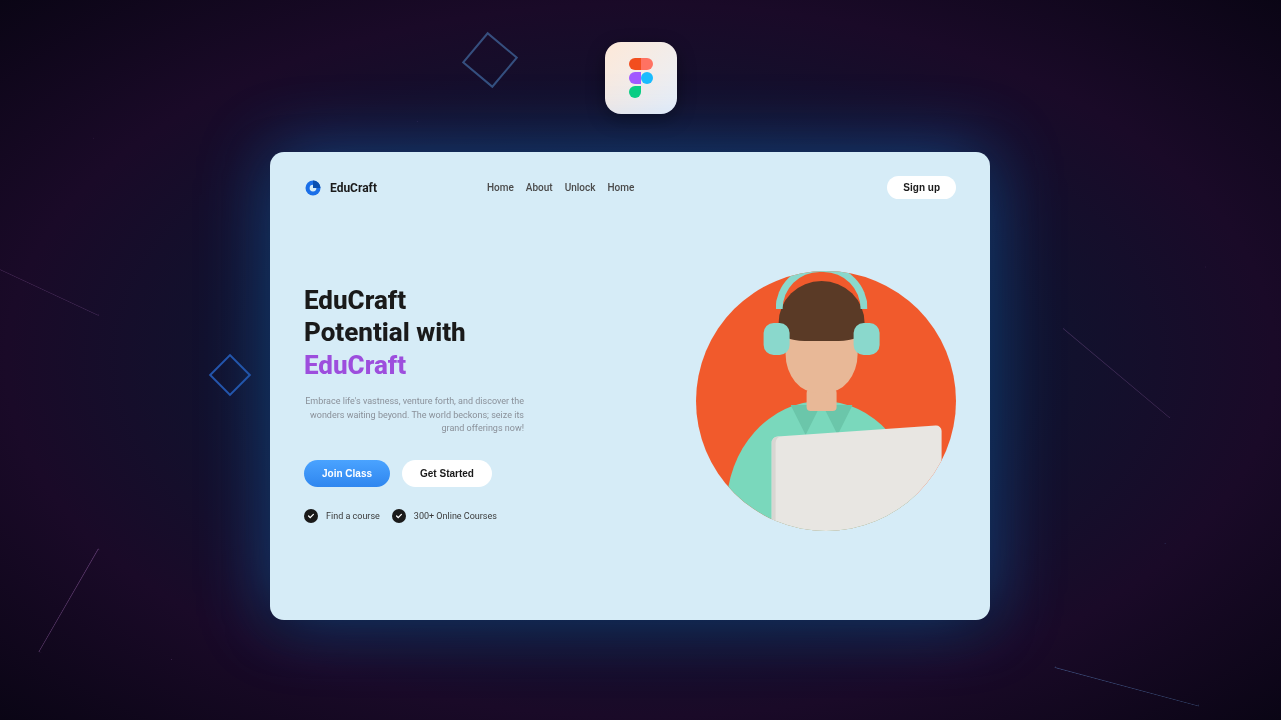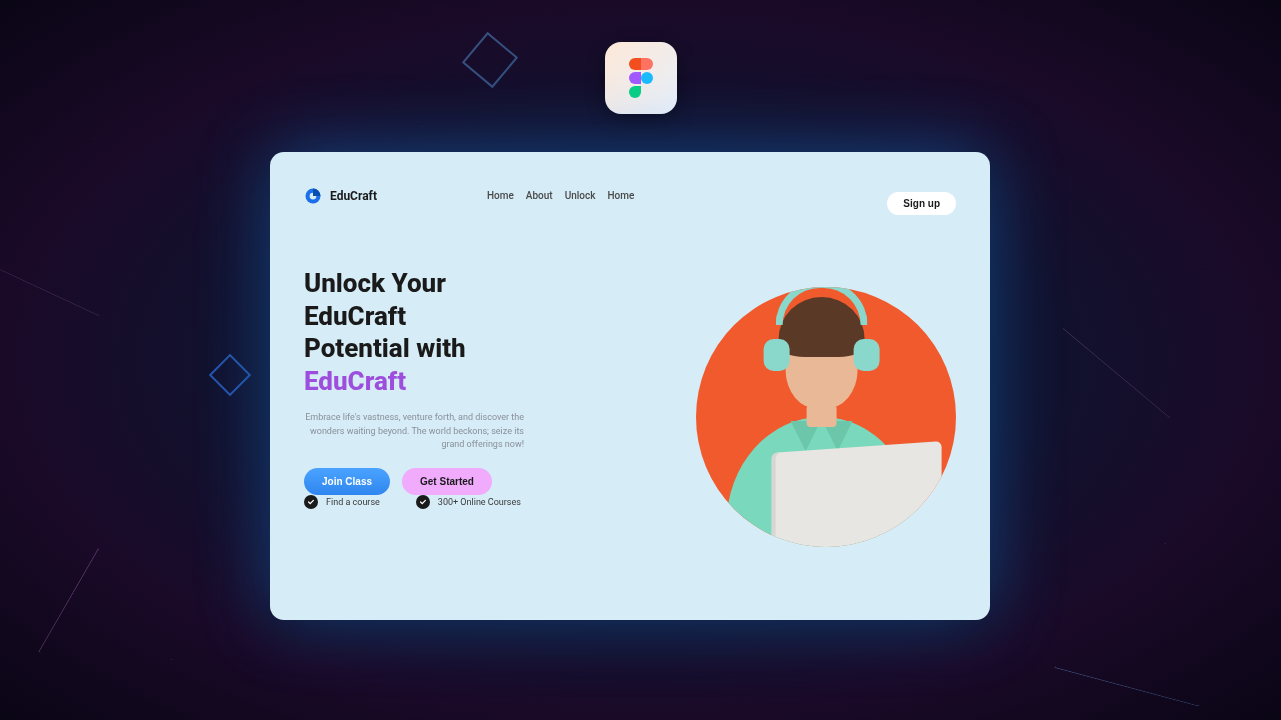--- a/index.html
+++ b/index.html
@@ -38,35 +38,35 @@
 }
 .nav { display: flex; align-items: center; }
 .brand { display: flex; align-items: center; gap: 8px; }
 .brand-icon { width: 18px; height: 18px; }
 .brand-name { font-weight: 700; font-size: 12px; color: #1a1a1a; }
 .nav-links { display: flex; gap: 12px; margin-left: 110px; }
 .nav-links span { font-size: 10px; color: #4a4a4a; font-weight: 500; cursor: pointer; }
 .signup {
   margin-left: auto; background: #fff; border-radius: 18px;
   padding: 6px 16px; font-size: 10px; font-weight: 700; color: #1a1a1a;
-  cursor: pointer; border: none; margin-top: 16px;
+  cursor: pointer; border: none;
 }
 .hero { display: flex; margin-top: 52px; }
 .hero-left { flex: 0 0 300px; }
 .headline { font-size: 26px; font-weight: 800; line-height: 1.25; color: #1a1a1a; }
 .brand-accent { color: #9d4edd; }
 .sub { font-size: 9px; color: #8a9099; line-height: 1.5; margin-top: 14px; max-width: 220px; text-align: right; }
-.cta-row { display: flex; gap: 12px; margin-top: 16px; }
+.cta-row { display: flex; gap: 12px; margin-top: 24px; }
 .btn {
   border: none; border-radius: 18px; padding: 8px 18px;
   font-size: 10px; font-weight: 600; cursor: pointer;
 }
 .btn-primary { background: linear-gradient(180deg, #4aa3ff, #2f86ef); color: #fff; }
-.btn-secondary { background: #f0abfc; color: #1a1a1a; }
-.feat-row { display: flex; gap: 36px; }
+.btn-secondary { background: #ffffff; color: #1a1a1a; }
+.feat-row { display: flex; gap: 12px; margin-top: 22px; }
 .feat { display: flex; align-items: center; gap: 8px; }
 .check {
   width: 14px; height: 14px; border-radius: 50%;
   background: #1a1a1a; display: flex; align-items: center; justify-content: center;
 }
 .check svg { width: 8px; height: 8px; }
 .feat span { font-size: 9px; color: #3a3a3a; }
 .hero-right { flex: 1; position: relative; }
 .circle {
   position: absolute; top: 20px; right: 0;
@@ -156,21 +156,21 @@
       <span>About</span>
       <span>Unlock</span>
       <span>Home</span>
     </div>
     <button class="signup">Sign up</button>
   </div>
 
   <div class="hero">
     <div class="hero-left">
       <h1 class="headline">
-        <span>Unlock Your</span><br>
+        <br>
         <span>EduCraft</span><br>
         <span>Potential with</span><br>
         <span class="brand-accent">EduCraft</span>
       </h1>
       <p class="sub">Embrace life's vastness, venture forth, and discover the wonders waiting beyond. The world beckons; seize its grand offerings now!</p>
       <div class="cta-row">
         <button class="btn btn-primary">Join Class</button>
         <button class="btn btn-secondary">Get Started</button>
       </div>
       <div class="feat-row">

